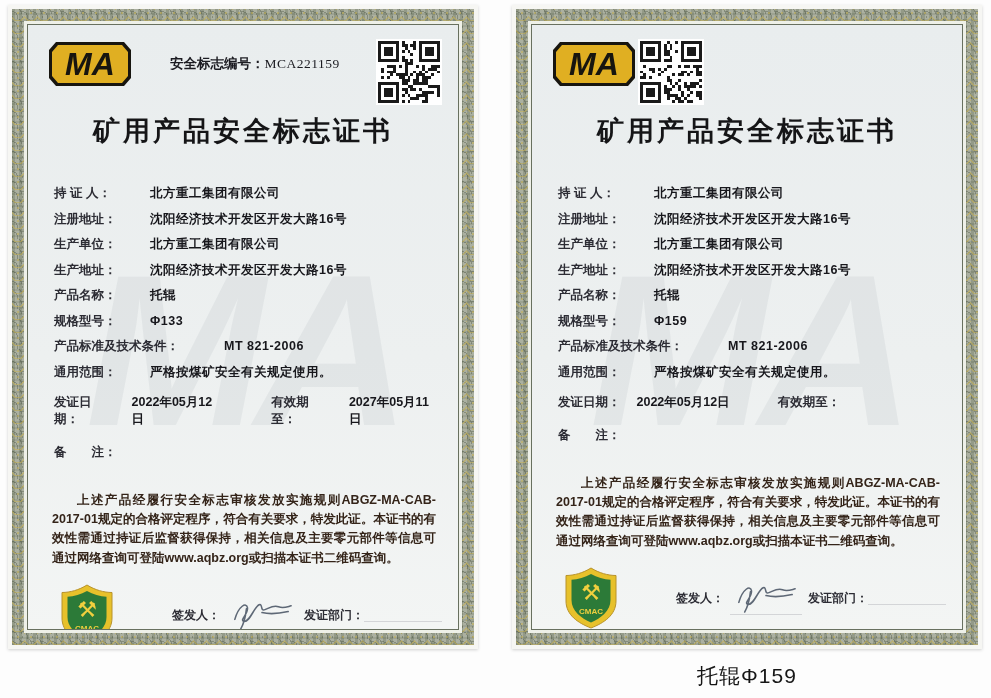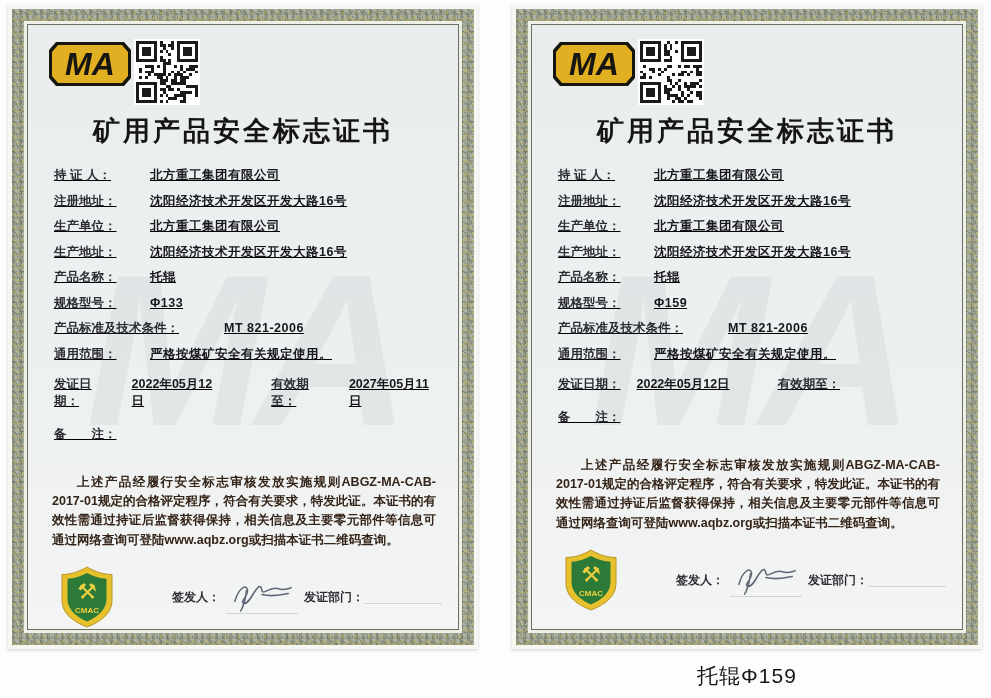--- a/index.html
+++ b/index.html
@@ -57,21 +57,21 @@
   .qr { width:66px; height:66px; flex:0 0 auto; background:#fff; padding:2px; }
   .qr svg { width:100%; height:100%; display:block; }
 
   
   .title {
     margin-top:8px; text-align:center;
     font-size:27px; font-weight:800; letter-spacing:3px; color:#151517;
   }
 
   
-  .fields { margin:18px 18px 0 26px; position:relative;text-decoration:underline; }
+  .fields { margin:36px 18px 0 26px; position:relative; }
   .frow { display:flex; align-items:baseline; margin-bottom:8.5px; font-size:12.5px; }
   .frow .lab { font-weight:bold; color:#2c2c34; flex:0 0 96px; white-space:nowrap; }
   .frow.wide .lab { flex:0 0 148px; }
   .frow.wide .val { margin-left:22px; }
   .frow .val { font-weight:bold; color:#17171c; letter-spacing:0.5px; }
   .daterow { display:flex; align-items:flex-end; margin-top:13px; font-size:12.5px; }
   .daterow .lab { font-weight:bold; color:#2c2c34; }
   .daterow .val { font-weight:bold; color:#17171c; margin-left:16px; }
   .daterow .lab2 { margin-left:48px; }
   .remarkrow { margin-top:16px; font-size:12.5px; font-weight:bold; color:#2c2c34; }
@@ -111,20 +111,23 @@
       <div class="border-pattern">
         <div class="paper">
           <div class="watermark">MA</div>
 
           <div class="hdr">
             <svg class="ma-badge" viewBox="0 0 88 50">
               <path d="M10 3 H78 L85 11 V39 L78 47 H10 L3 39 V11 Z" fill="#17150f"></path>
               <path d="M12 6 H76 L82 13 V37 L76 44 H12 L6 37 V13 Z" fill="#e0af22"></path>
               <text x="44" y="36" text-anchor="middle" font-size="32" font-weight="bold" font-style="italic" font-family="Liberation Sans, sans-serif" fill="#17150f">MA</text>
             </svg>
+            <div class="certno">
+              <span class="lbl">安全标志编号：</span><span class="num">MCA221159</span>
+            </div>
             <div class="qr">
                   <svg viewBox="0 0 21 21" shape-rendering="crispEdges" fill="#1a1a1a">
                     <rect x="0" y="0" width="1" height="1"></rect>
                     <rect x="1" y="0" width="1" height="1"></rect>
                     <rect x="2" y="0" width="1" height="1"></rect>
                     <rect x="3" y="0" width="1" height="1"></rect>
                     <rect x="4" y="0" width="1" height="1"></rect>
                     <rect x="5" y="0" width="1" height="1"></rect>
                     <rect x="6" y="0" width="1" height="1"></rect>
                     <rect x="0" y="1" width="1" height="1"></rect>

